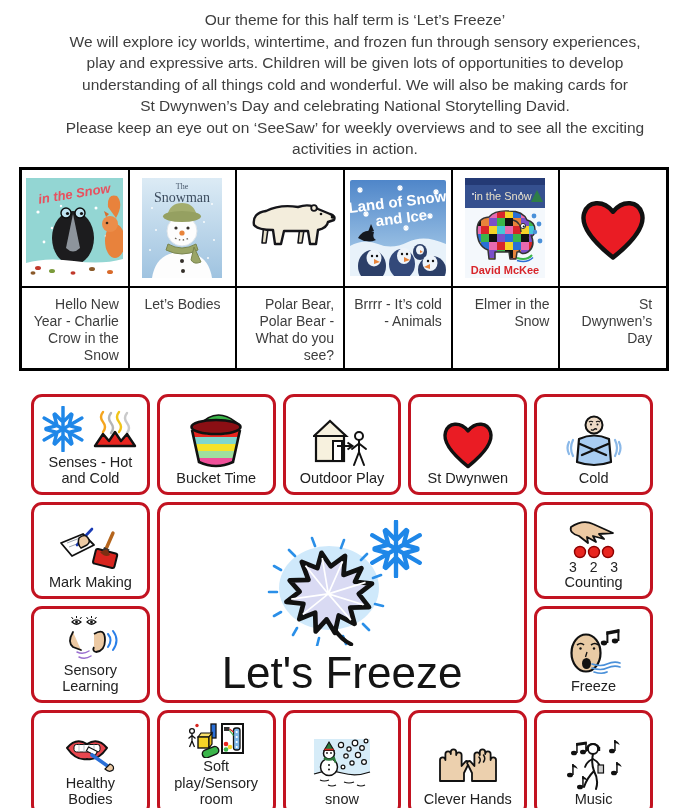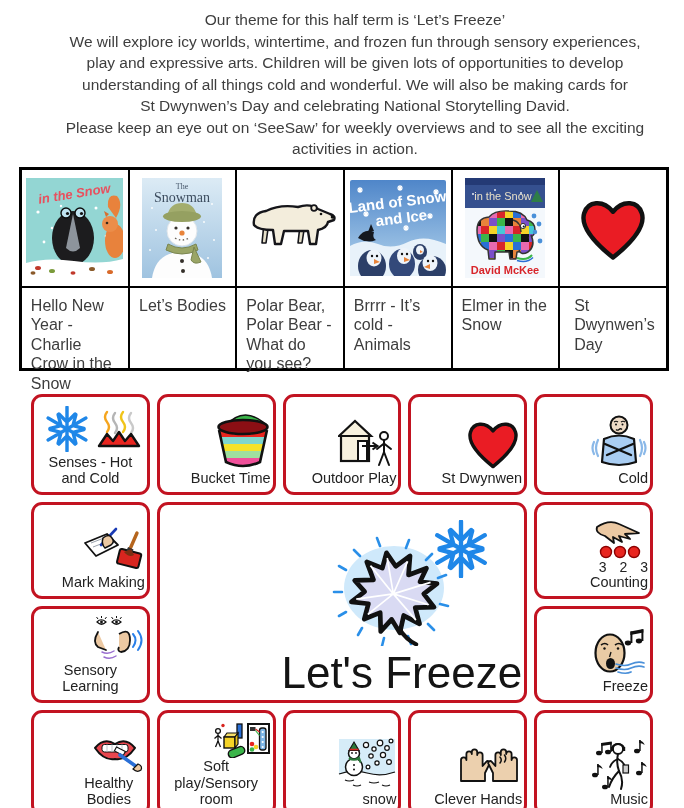--- a/index.html
+++ b/index.html
@@ -6,37 +6,37 @@
   body{
     width:684px;height:808px;overflow:hidden;background:#fff;
     font-family:"Liberation Sans", sans-serif;color:#3e3e3e;
     --red:#c21321;
   }
   
   .intro{margin-top:9px;text-align:center;font-size:15.5px;line-height:21.5px;color:#3e3e3e;padding-left:26px;}
   
   .book-table{width:646px;margin:7px 0 0 19px;display:grid;grid-template-columns:repeat(6,1fr);border:2px solid #000;background:#fff;}
   .bimg{border:1.5px solid #000;height:116px;display:flex;align-items:center;justify-content:center;background:#fff;overflow:hidden;}
-  .bcap{border:1.5px solid #000;height:72px;display:flex;align-items:flex-start;justify-content:center;padding-top:8px;font-size:16px;line-height:1.22;text-align:left;color:#3d3d3d;}
+  .bcap{border:1.5px solid #000;height:72px;display:flex;align-items:flex-start;justify-content:center;padding-top:8px;font-size:14px;line-height:1.22;text-align:right;color:#3d3d3d;}
   .bcap .cap-inner{max-width:88px;}
   .bcap .cap-narrow{max-width:78px;}
   .bimg svg{display:block;}
   
   .activity-grid{
     width:622px;margin:23px 0 0 31px;display:grid;gap:7px;
     grid-template-columns:repeat(5,1fr);
     grid-template-rows:101px 97px 97px 106px;
     grid-template-areas:
       "a0 a1 a2 a3 a4"
       "a5 c  c  c  a6"
       "a7 c  c  c  a8"
       "a9 a10 a11 a12 a13";
   }
   .card{background:#fff;border:3px solid var(--red);border-radius:11px;box-sizing:border-box;
-        display:flex;flex-direction:column;align-items:flex-end;justify-content:flex-end;padding:22px 2px 5px;}
+        display:flex;flex-direction:column;align-items:center;justify-content:flex-end;padding:22px 2px 5px;}
   .card .icon{flex:1;display:flex;align-items:center;justify-content:center;}
   .card .label{font-size:14.5px;color:#222;text-align:center;line-height:1.13;}
   .label.narrow{max-width:72px;}
   .a0{grid-area:a0}.a1{grid-area:a1}.a2{grid-area:a2}.a3{grid-area:a3}.a4{grid-area:a4}
   .a5{grid-area:a5}.a6{grid-area:a6}.a7{grid-area:a7}.a8{grid-area:a8}.a9{grid-area:a9}
   .a10{grid-area:a10}.a11{grid-area:a11}.a12{grid-area:a12}.a13{grid-area:a13}
   .center-card{grid-area:c;justify-content:center;padding-bottom:10px;}
   .center-title{font-size:44px;color:#141414;text-align:center;margin-top:2px;}
   .numbers{font-size:14px;color:#222;text-align:center;word-spacing:9px;line-height:1;margin-top:1px;}
   .serif{font-family:"Liberation Serif", serif;}

